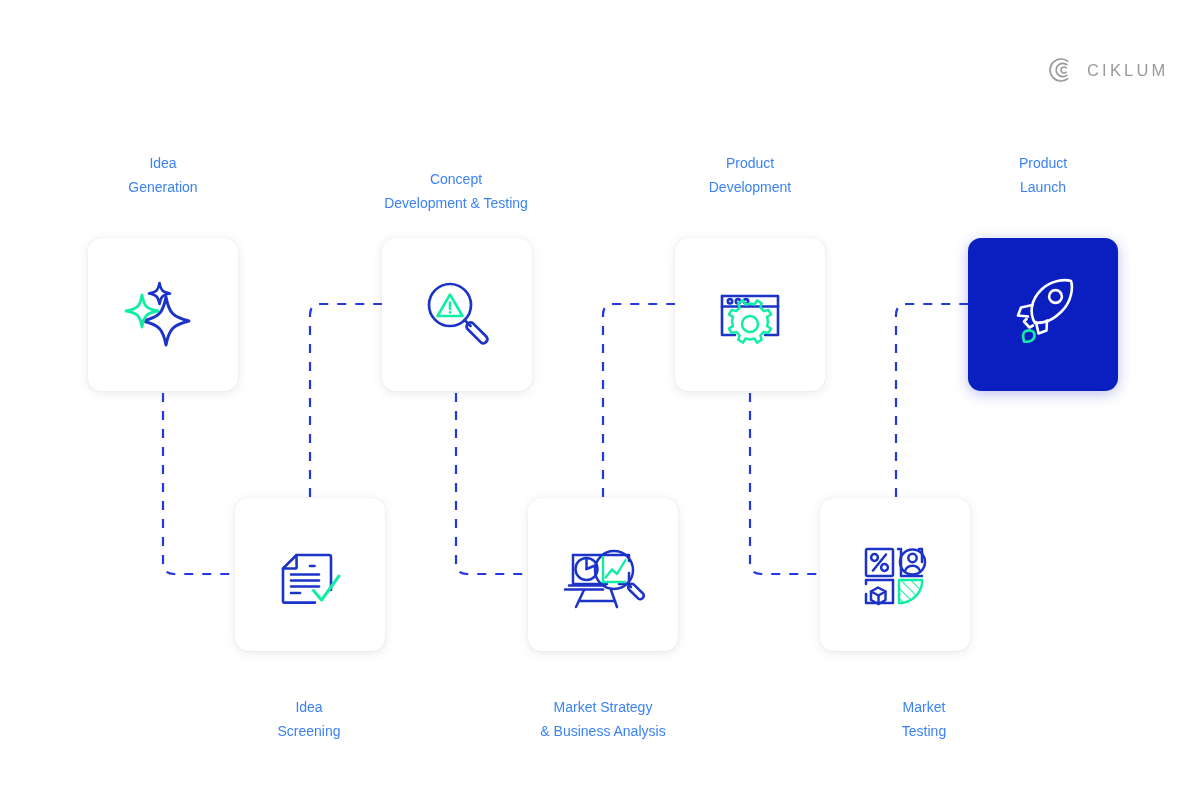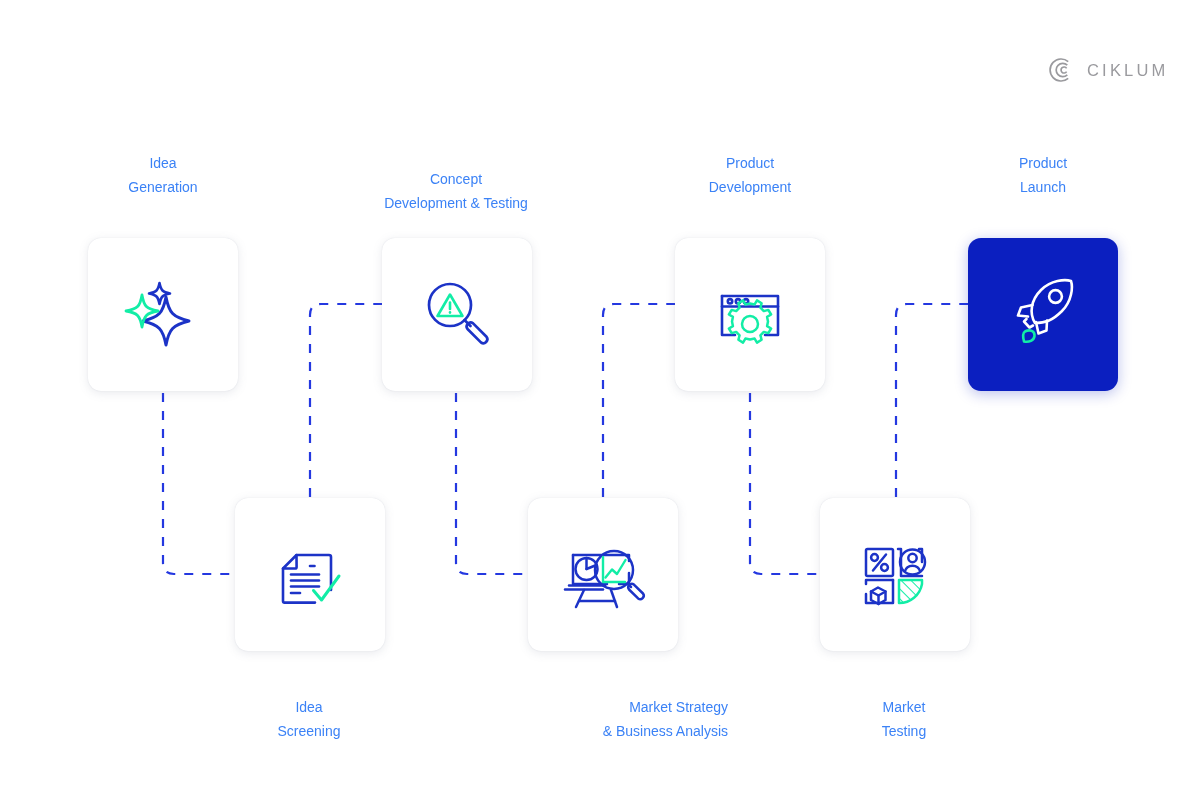--- a/index.html
+++ b/index.html
@@ -113,24 +113,24 @@
 
 <div class="step-label" style="left:650px; top:152px; width:200px;">Product
 Development</div>
 
 <div class="step-label" style="left:943px; top:152px; width:200px;">Product
 Launch</div>
 
 <div class="step-label" style="left:209px; top:696px; width:200px;">Idea
 Screening</div>
 
-<div class="step-label" style="left:478px; top:696px; width:250px;text-align:right;">Market Strategy
+<div class="step-label" style="left:478px; top:696px; width:250px;">Market Strategy
 &amp; Business Analysis</div>
 
-<div class="step-label" style="left:804px; top:696px; width:200px;">Market
+<div class="step-label" style="left:824px; top:696px; width:200px;">Market
 Testing</div>
 
 <div class="card" style="left:88px; top:238px;">
   <svg width="86" height="86" viewBox="0 0 86 86" aria-hidden="true">
     <g fill="none" stroke-linejoin="round" stroke-linecap="round" stroke-width="3">
 
       <path d="M46 25 C49 41 53 45 69 49 C53 53 49 57 46 73 C43 57 39 53 23 49 C39 45 43 41 46 25 Z" stroke="#1c33c7"></path>
 
       <path d="M39.5 11 C41 18.5 42.5 20 50 21.5 C42.5 23 41 24.5 39.5 32 C38 24.5 36.5 23 29 21.5 C36.5 20 38 18.5 39.5 11 Z" stroke="#1c33c7" stroke-width="2.6"></path>
 

